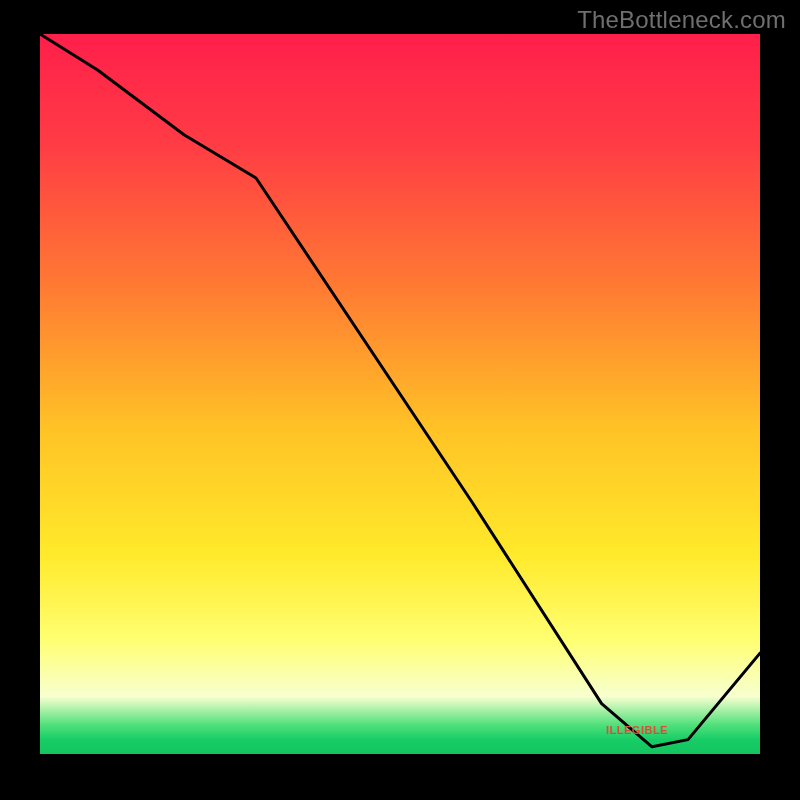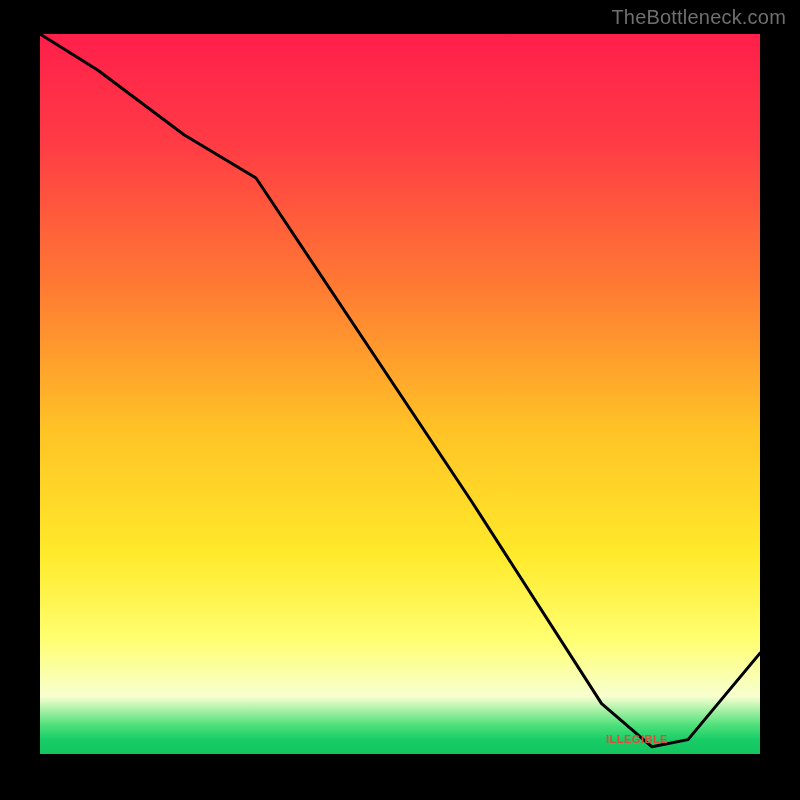--- a/index.html
+++ b/index.html
@@ -15,21 +15,21 @@
     position: relative;
     width: 800px;
     height: 800px;
     background: #000;
   }
   .watermark {
     position: absolute;
     top: 6px;
     right: 14px;
     color: #6f6f6f;
-    font-size: 20px;
+    font-size: 24px;
     font-weight: 500;
     letter-spacing: 0.2px;
     z-index: 10;
   }
   .plot-wrap {
     position: absolute;
     left: 40px;
     top: 34px;
     width: 720px;
     height: 720px;
@@ -74,15 +74,15 @@
 <div class="frame">
   <div class="watermark">TheBottleneck.com</div>
 
   <div class="plot-wrap">
     <div class="gradient"></div>
 
     <svg class="curve" viewBox="0 0 720 720" preserveAspectRatio="none">
       <path id="curve-path" fill="none" stroke="#000" stroke-width="3" stroke-linecap="round" stroke-linejoin="round" d="M 0.0 0.0 L 57.6 36.0 L 144.0 100.8 L 216.0 144.0 L 432.0 468.0 L 561.6 669.6 L 612.0 712.8 L 648.0 705.6 L 720.0 619.2"></path>
     </svg>
 
-    <div id="annot" class="annot" style="left: 566px; top: 690.4px; margin-top: 9px;">ILLEGIBLE</div>
+    <div id="annot" class="annot" style="left: 566px; top: 690.4px;">ILLEGIBLE</div>
   </div>
 </div>
 
 </body></html>

